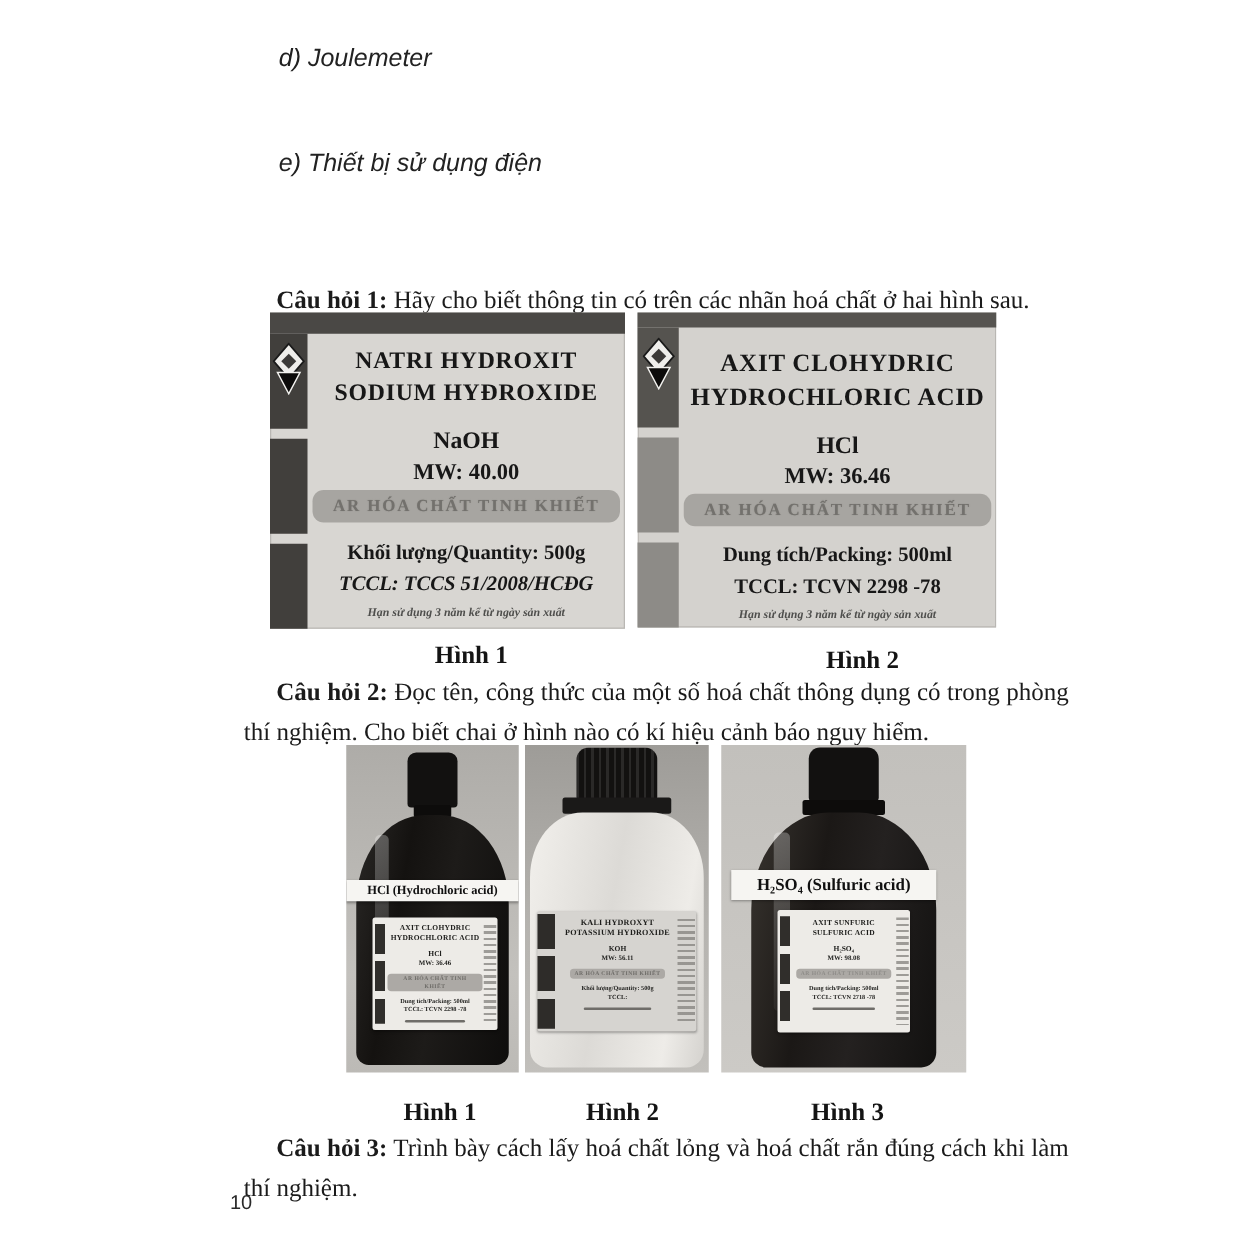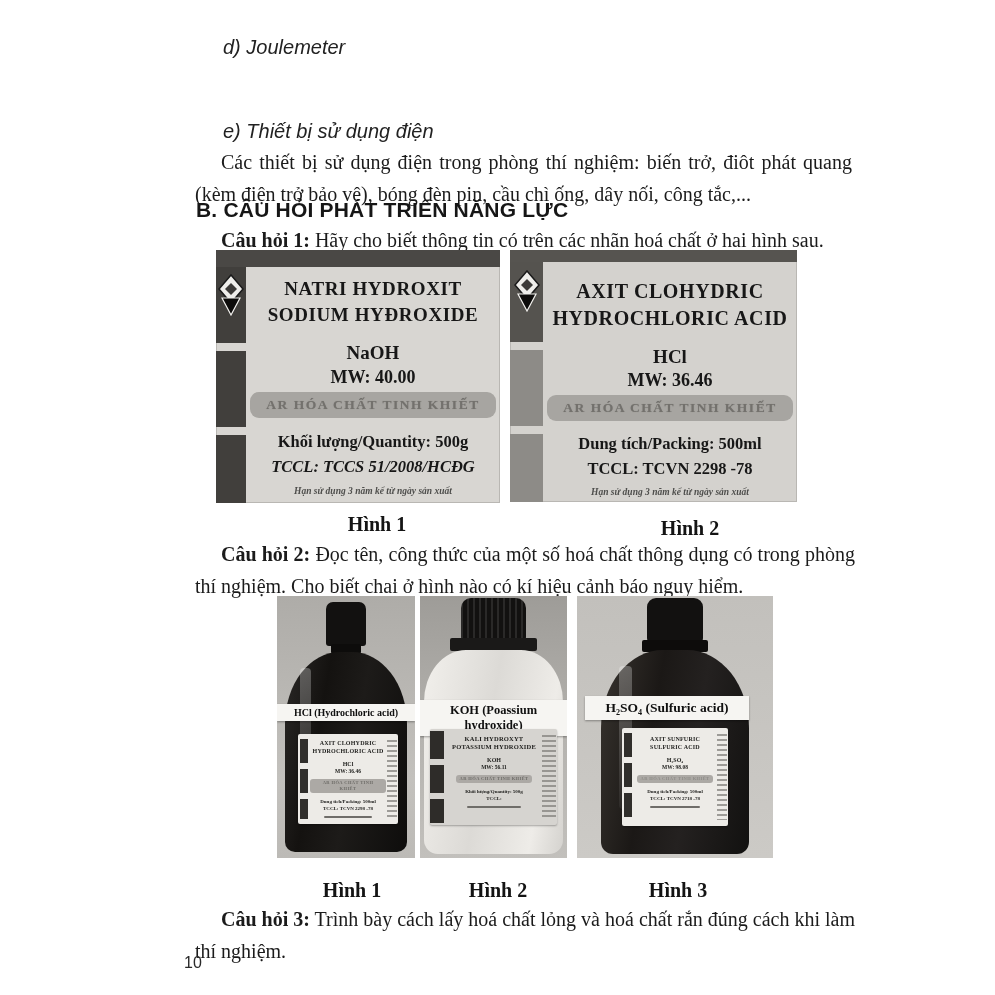--- a/index.html
+++ b/index.html
@@ -74,23 +74,21 @@
 </head>
 <body>
 
 <div class="page">
 
   <div class="h-italic" style="left:223px;top:36px;">d) Joulemeter</div>
 
 
   <div class="h-italic" style="left:223px;top:120px;">e) Thiết bị sử dụng điện</div>
 
-  <div class="para" style="left:195px;top:146px;">Các thiết bị sử dụng điện trong phòng thí nghiệm: biến trở, điôt phát quang (kèm điện trở bảo vệ), bóng đèn pin, cầu chì ống, dây nối, công tắc,...</div>
-
-  <div class="h-section" style="left:196px;top:198px;">B. CÂU HỎI PHÁT TRIỂN NĂNG LỰC</div>
+
 
   <div class="para q1line" style="left:195px;top:224px;width:auto;"><span class="lead">Câu hỏi 1:</span><span> Hãy cho biết thông tin có trên các nhãn hoá chất ở hai hình sau.</span></div>
 
   <div class="chemlabel" style="left:216px;top:250px;width:284px;height:253px;">
     <div class="topbar" style="height:17px;"></div>
     <div class="strip" style="top:0;height:253px;">
       <div class="strip-seg" style="top:17px;height:76px;"></div>
       <div class="strip-seg" style="top:101px;height:76px;"></div>
       <div class="strip-seg" style="top:185px;height:68px;"></div>
     </div>
@@ -164,21 +162,20 @@
         <div class="m-s">TCCL: TCVN 2298 -78</div>
         <div class="m-x"></div>
       </div>
     </div>
   </div>
 
   <div class="photo photo2" style="left:420px;width:147px;">
     <div class="cap-dark cap-ribs" style="left:41px;top:2px;width:65px;height:42px;border-radius:10px 10px 3px 3px;"></div>
     <div class="collar" style="left:30px;top:42px;width:87px;height:13px;background:#1a1918;"></div>
     <div class="plastic" style="left:4px;top:54px;width:139px;height:204px;border-radius:42px 42px 14px 14px / 52px 52px 14px 14px;"></div>
-    <div class="banner" style="left:0;top:104px;width:147px;padding:3px 0;font-size:12.5px;">KOH (Poassium hydroxide)</div>
     <div class="mini-label" style="left:10px;top:133px;width:127px;height:96px;background:#d6d4d0;">
       <div class="mini-strip-wide"></div>
       <div class="fine-col" style="width:14px;"></div>
       <div class="mini-body" style="left:20px;top:6px;width:88px;">
         <div class="m-nv" style="font-size:6.5px;">KALI HYDROXYT</div>
         <div class="m-ne" style="font-size:6.5px;">POTASSIUM HYDROXIDE</div>
         <div class="m-f">KOH</div>
         <div class="m-mw">MW: 56.11</div>
         <div class="m-g">AR HÓA CHẤT TINH KHIẾT</div>
         <div class="m-q">Khối lượng/Quantity: 500g</div>

